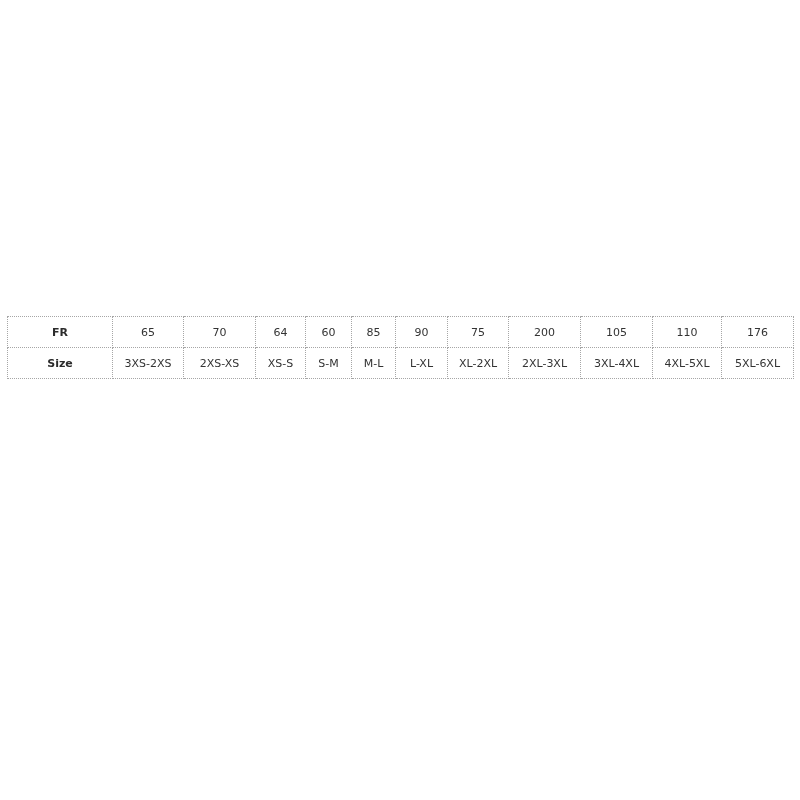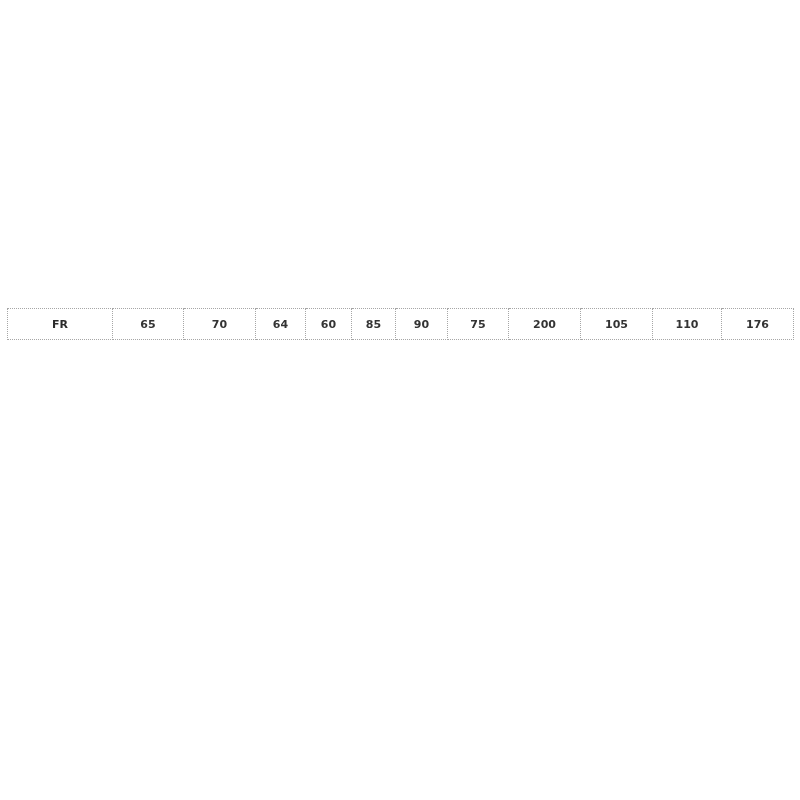--- a/index.html
+++ b/index.html
@@ -13,21 +13,21 @@
   .canvas {
     position: relative;
     width: 800px;
     height: 800px;
     background: #ffffff;
     overflow: hidden;
   }
   .size-table-wrap {
     position: absolute;
     left: 7px;
-    top: 308px;
+    top: 316px;
     width: 787px;
   }
   table.size-table {
     border-collapse: collapse;
     table-layout: fixed;
     width: 787px;
   }
   table.size-table th,
   table.size-table td {
     border: 1px dotted #a6a6a6;
@@ -39,21 +39,21 @@
     color: #333333;
     background: #ffffff;
     overflow: hidden;
     white-space: nowrap;
   }
   table.size-table th {
     font-weight: bold;
     color: #2b2b2b;
   }
   table.size-table td {
-    font-weight: bold;
+    font-weight: normal;
   }
 </style>
 </head>
 <body>
 
 <div class="canvas">
   <div class="size-table-wrap">
     <table class="size-table">
       <colgroup>
         <col style="width:105px">
@@ -77,16 +77,30 @@
             <td>64</td>
             <td>60</td>
             <td>85</td>
             <td>90</td>
             <td>75</td>
             <td>200</td>
             <td>105</td>
             <td>110</td>
             <td>176</td>
           </tr>
+          <tr>
+            <th>Size</th>
+            <td>3XS-2XS</td>
+            <td>2XS-XS</td>
+            <td>XS-S</td>
+            <td>S-M</td>
+            <td>M-L</td>
+            <td>L-XL</td>
+            <td>XL-2XL</td>
+            <td>2XL-3XL</td>
+            <td>3XL-4XL</td>
+            <td>4XL-5XL</td>
+            <td>5XL-6XL</td>
+          </tr>
         </tbody>
     </table>
   </div>
 </div>
 
 </body></html>

